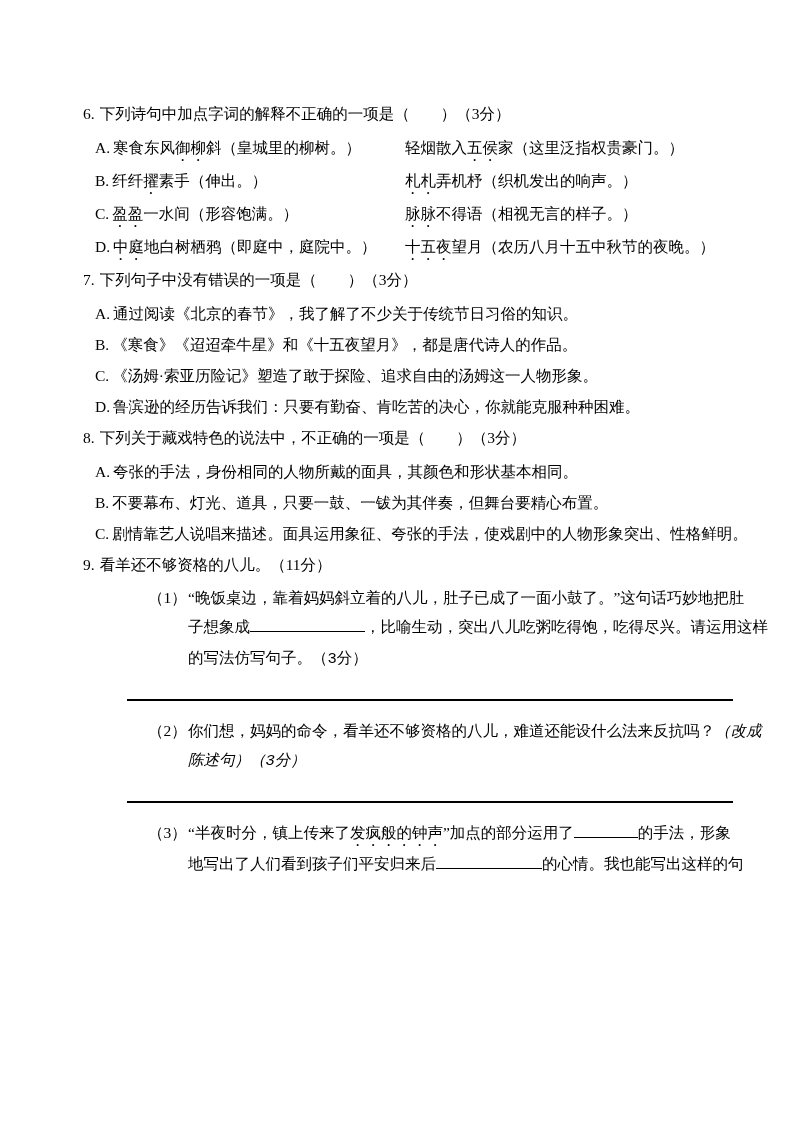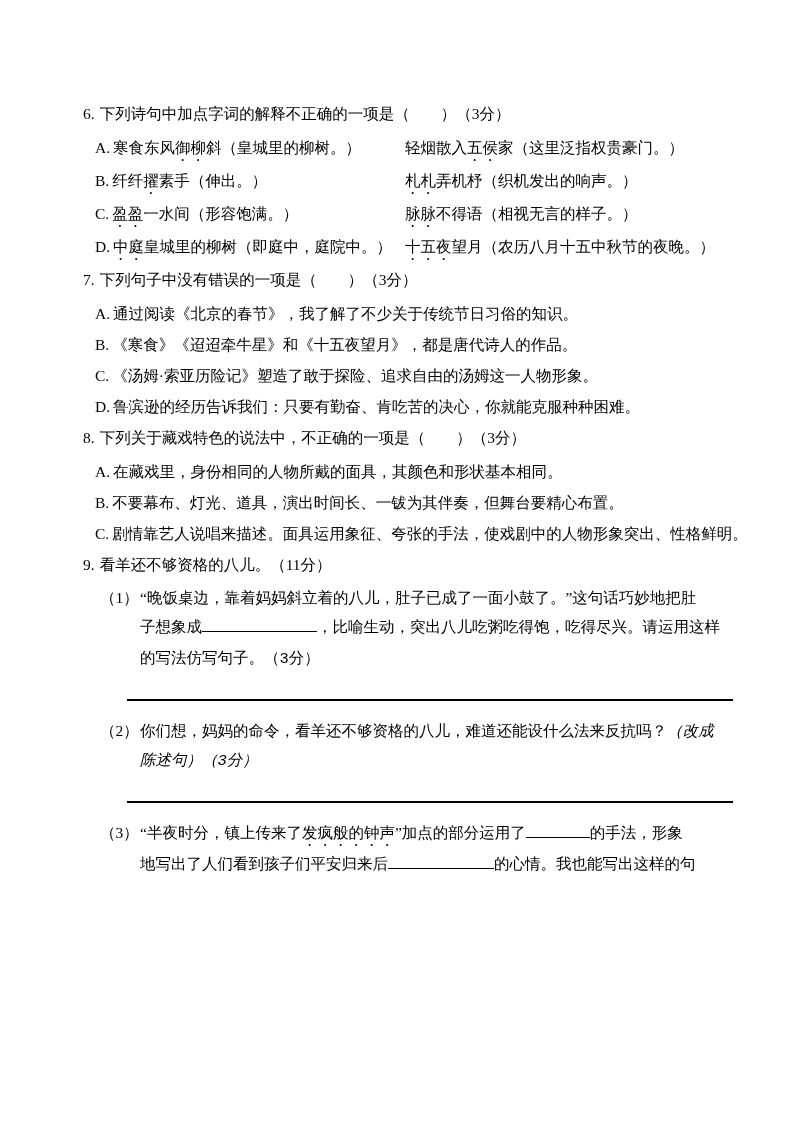--- a/index.html
+++ b/index.html
@@ -23,62 +23,62 @@
   .em{
     -webkit-text-emphasis:filled dot;
     -webkit-text-emphasis-position:under right;
     text-emphasis:filled dot;
     text-emphasis-position:under right;
   }
   .it{font-style:italic;text-align:right;}
   .blank{display:inline-block;height:12px;border-bottom:1px solid #000;}
   .items{margin-left:17px;margin-top:2px;}
   .subitem{margin-bottom:2px;}
-  .iline{white-space:nowrap;}
+  .iline{white-space:nowrap;margin-left:48px;}
   .iline.cont{padding-left:40px;font-family:Liberation Mono, monospace;}
   .ilabel{display:inline-block;width:40px;}
   .ans-line{height:0;border-top:2px solid #000;width:606px;margin:24px 0 14px 27px;}
   .ans-line + .ans-line{margin-top:37px;}
 </style>
 </head>
 <body>
 
 <div class="page">
 
   <section class="q">
     <div class="stem">
       <span class="qnum">6.</span><span>下列诗句中加点字词的解释不正确的一项是（　　）（3分）</span>
     </div>
     <div class="opts">
         <div class="opt"><span class="ocol-left"><span class="olabel">A.</span><span class="">寒食东风</span><span class="em ">御柳</span><span class="">斜（皇城里的柳树。）</span></span><span class="ocol-right"><span class="">轻烟散入</span><span class="em ">五侯</span><span class="">家（这里泛指权贵豪门。）</span></span></div>
         <div class="opt"><span class="ocol-left"><span class="olabel">B.</span><span class="">纤纤</span><span class="em ">擢</span><span class="">素手（伸出。）</span></span><span class="ocol-right"><span class="em ">札札</span><span class="">弄机杼（织机发出的响声。）</span></span></div>
         <div class="opt"><span class="ocol-left"><span class="olabel">C.</span><span class="em ">盈盈</span><span class="">一水间（形容饱满。）</span></span><span class="ocol-right"><span class="em ">脉脉</span><span class="">不得语（相视无言的样子。）</span></span></div>
-        <div class="opt"><span class="ocol-left"><span class="olabel">D.</span><span class="em ">中庭</span><span class="">皇城里的柳树（即庭中，庭院中。）</span></span><span class="ocol-right"><span class="em ">十五夜</span><span class="">望月（农历八月十五中秋节的夜晚。）</span></span></div>
+        <div class="opt"><span class="ocol-left"><span class="olabel">D.</span><span class="em ">中庭</span><span class="">地白树栖鸦（即庭中，庭院中。）</span></span><span class="ocol-right"><span class="em ">十五夜</span><span class="">望月（农历八月十五中秋节的夜晚。）</span></span></div>
       </div>
   </section>
 
   <section class="q">
     <div class="stem">
       <span class="qnum">7.</span><span>下列句子中没有错误的一项是（　　）（3分）</span>
     </div>
     <div class="opts">
         <div class="opt"><span class="olabel">A.</span><span class="">通过阅读《北京的春节》，我了解了不少关于传统节日习俗的知识。</span></div>
         <div class="opt"><span class="olabel">B.</span><span class="">《寒食》《迢迢牵牛星》和《十五夜望月》，都是唐代诗人的作品。</span></div>
         <div class="opt"><span class="olabel">C.</span><span class="">《汤姆·索亚历险记》塑造了敢于探险、追求自由的汤姆这一人物形象。</span></div>
         <div class="opt"><span class="olabel">D.</span><span class="">鲁滨逊的经历告诉我们：只要有勤奋、肯吃苦的决心，你就能克服种种困难。</span></div>
       </div>
   </section>
 
   <section class="q">
     <div class="stem">
       <span class="qnum">8.</span><span>下列关于藏戏特色的说法中，不正确的一项是（　　）（3分）</span>
     </div>
     <div class="opts">
-        <div class="opt"><span class="olabel">A.</span><span class="">在藏戏里，身份相同的人物所戴的面具，其颜色和形状基本相同。</span></div>
-        <div class="opt"><span class="olabel">B.</span><span class="">不要幕布、灯光、道具，演出时间长、一钹为其伴奏，但舞台要精心布置。</span></div>
+        <div class="opt"><span class="olabel">A.</span><span class="">夸张的手法，身份相同的人物所戴的面具，其颜色和形状基本相同。</span></div>
+        <div class="opt"><span class="olabel">B.</span><span class="">不要幕布、灯光、道具，只要一鼓、一钹为其伴奏，但舞台要精心布置。</span></div>
         <div class="opt"><span class="olabel">C.</span><span class="">剧情靠艺人说唱来描述。面具运用象征、夸张的手法，使戏剧中的人物形象突出、性格鲜明。</span></div>
       </div>
   </section>
 
   <section class="q">
     <div class="stem">
       <span class="qnum">9.</span><span>看羊还不够资格的八儿。（11分）</span>
     </div>
     <div class="items">
         <div class="subitem">

